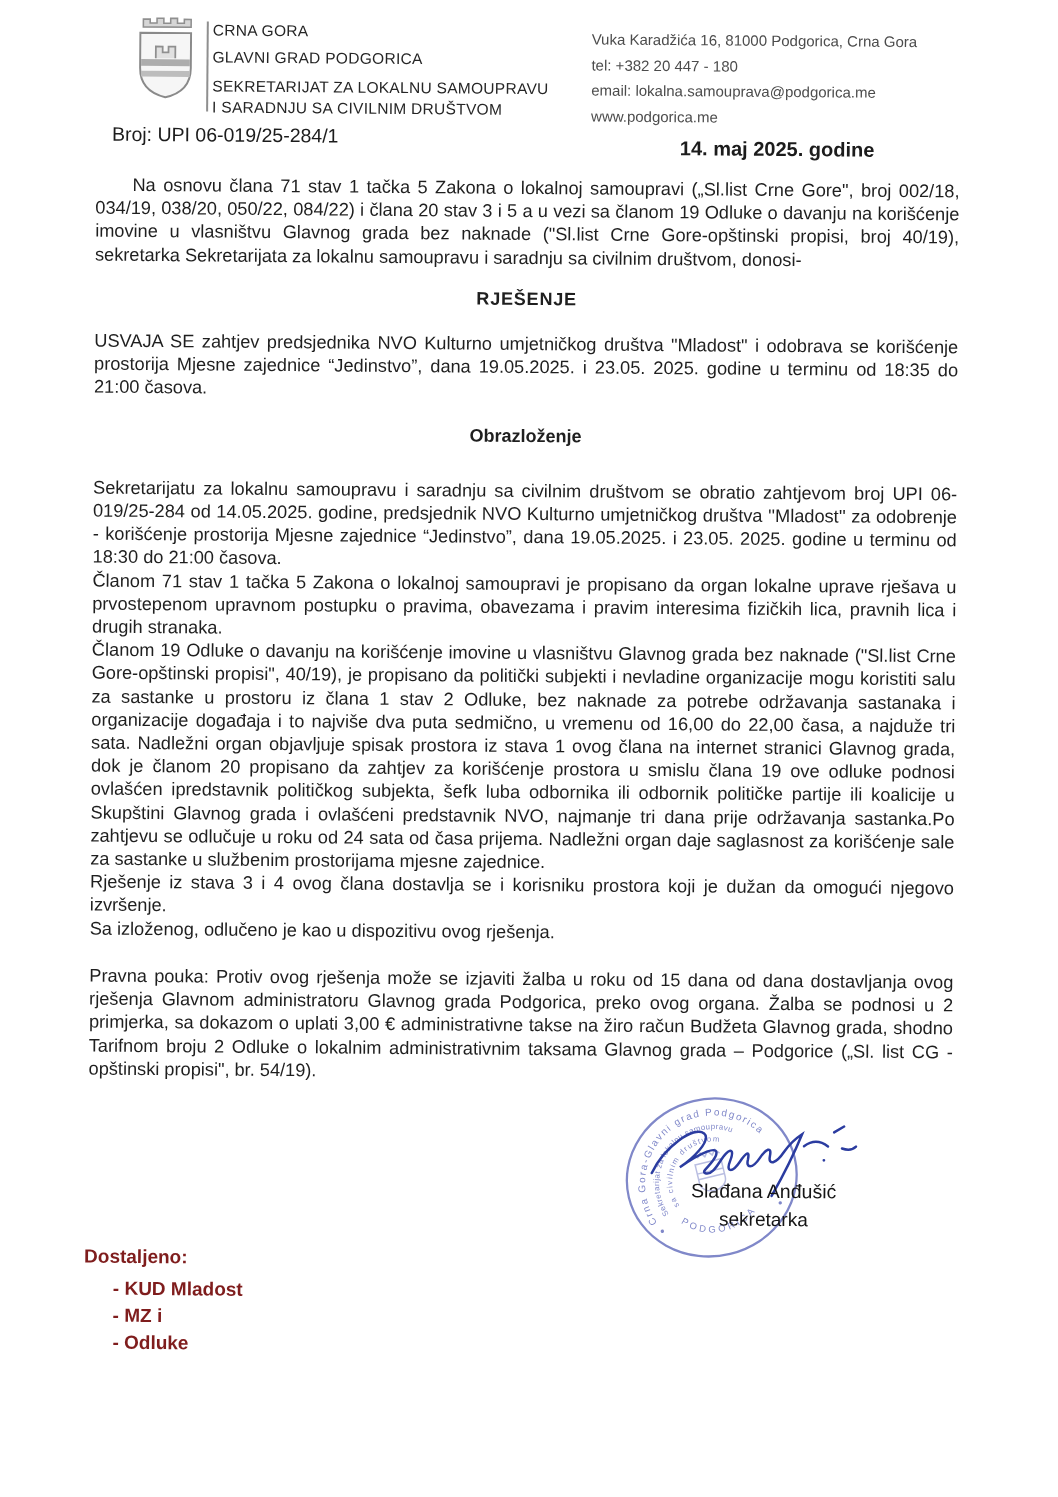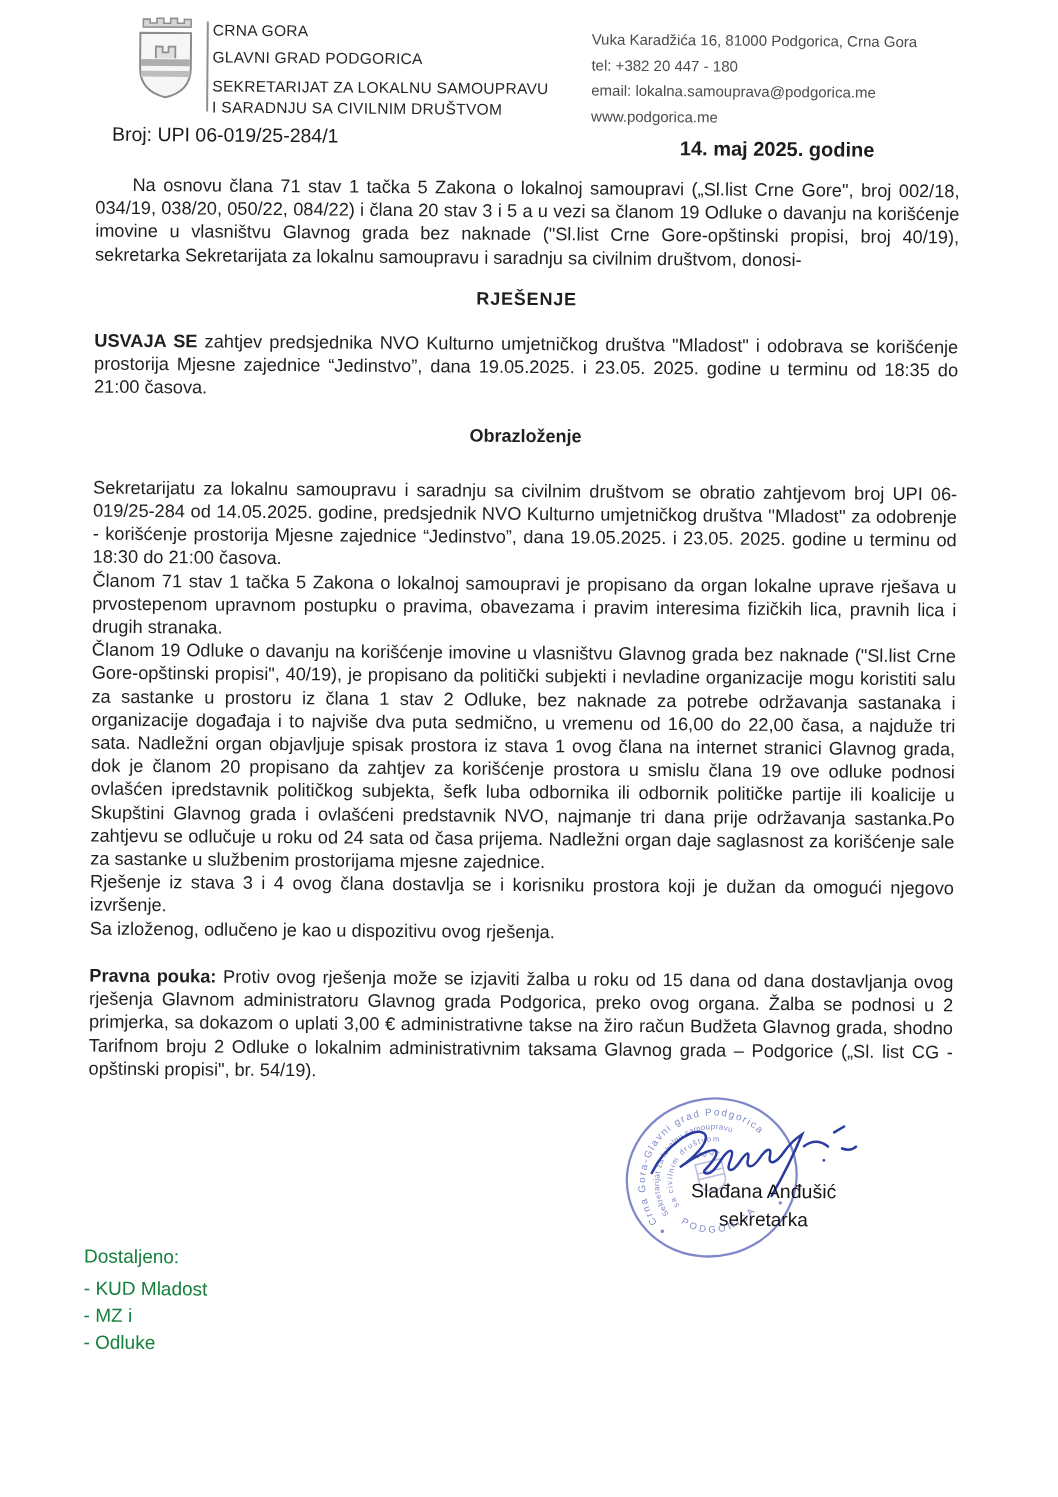--- a/index.html
+++ b/index.html
@@ -19,30 +19,30 @@
   .contact{left:592px;top:26px;width:420px;font-size:15px;line-height:25.5px;color:#4c4c4c;}
   .case-number{left:113px;top:126px;font-size:19.5px;color:#1c1c1c;}
   .doc-date{left:681px;top:136px;font-size:20px;font-weight:700;color:#1c1c1c;}
   
   .body{left:97px;top:177px;width:864px;font-size:18.2px;line-height:23.2px;text-align:justify;color:#1f1f1f;}
   .body p{margin:0;}
   .intro{text-indent:37px;}
   .doc-title{font-size:18px;font-weight:700;text-align:center;letter-spacing:.8px;margin:18px 0 22px 0;}
   .section-title{font-size:18px;font-weight:700;text-align:center;margin:22px 0 32px 0;}
   .legal{margin-top:24px !important;}
-  .lead{font-weight:700;}
+  .lead{font-weight:400;}
   
   .stamp{left:626px;top:1086px;width:190px;height:180px;opacity:.85;}
   .signature{left:645px;top:1100px;width:250px;height:115px;}
   .sig-name{left:668px;top:1178px;width:210px;text-align:center;font-size:19.5px;color:#151515;}
   .sig-role{left:668px;top:1207px;width:210px;text-align:center;font-size:19px;color:#151515;}
   
-  .distribution{left:94px;top:1250px;font-size:19px;line-height:20px;color:#15803d;}
+  .distribution{left:94px;top:1250px;font-size:19px;line-height:20px;color:#7f1d1d;font-weight:bold;}
   .distribution .dist-label{margin-bottom:12px;}
-  .distribution .dist-item{margin-bottom:7px;}
+  .distribution .dist-item{margin-bottom:7px;margin-left:29px;}
 </style>
 </head>
 <body>
 
 <div class="page">
   <div class="tilt">
 
     <svg class="abs coat" viewBox="0 0 80 104">
       <path d="M17,16 L17,8 L24,8 L24,12 L31,12 L31,7 L38,7 L38,12 L45,12 L45,7 L52,7 L52,12 L59,12 L59,8 L66,8 L66,16 Z" fill="#d6d6d6" stroke="#8f8f8f" stroke-width="1.6"></path>
       <path d="M14,22 H66 V58 Q66,82 40,88 Q14,82 14,58 Z" fill="#f6f6f6" stroke="#8a8a8a" stroke-width="2"></path>

